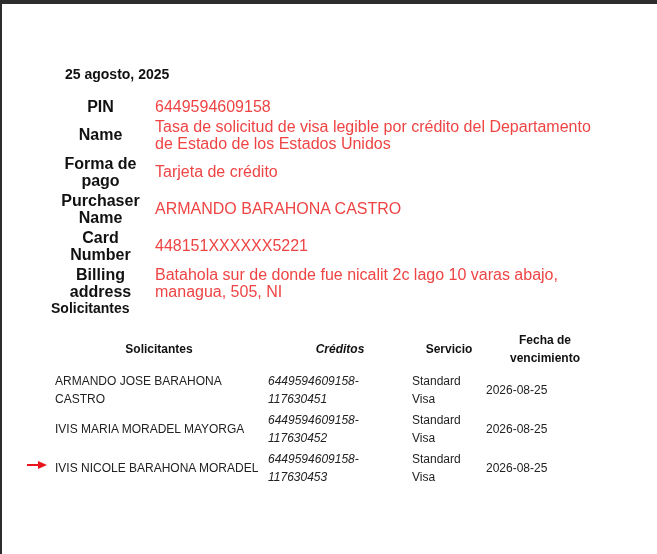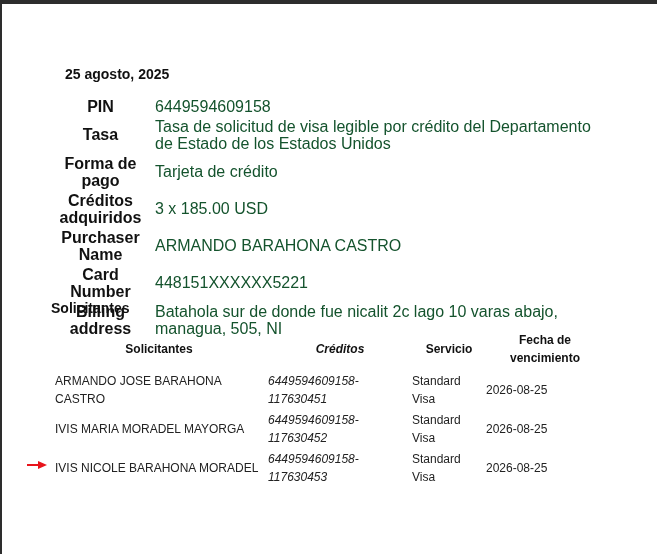--- a/index.html
+++ b/index.html
@@ -17,21 +17,21 @@
   }
 
   table.kv {
     position:absolute; left:51px; top:96px;
     border-collapse:collapse; font-size:16px; line-height:17px;
   }
   table.kv td { padding:1.5px 0; vertical-align:middle; }
   table.kv td.k {
     width:99px; text-align:center; font-weight:bold; color:#111; padding-right:5px;
   }
-  table.kv td.v { width:450px; color:#14532d; }
+  table.kv td.v { width:450px; color:#ef4444; }
 
   .sol-heading {
     position:absolute; left:51px; top:300px;
     font-size:14px; font-weight:bold; color:#111;
   }
 
   table.apps {
     position:absolute; left:51px; top:329px;
     border-collapse:collapse; font-size:12px; line-height:18px;
   }
@@ -60,30 +60,26 @@
 
 <div class="date">25 agosto, 2025</div>
 
 <table class="kv">
   <tbody>
       <tr>
     <td class="k">PIN</td>
     <td class="v">6449594609158</td>
   </tr>
   <tr>
-    <td class="k">Tasa</td>
+    <td class="k">Name</td>
     <td class="v">Tasa de solicitud de visa legible por crédito del Departamento de Estado de los Estados Unidos</td>
   </tr>
   <tr>
     <td class="k">Forma de pago</td>
     <td class="v">Tarjeta de crédito</td>
-  </tr>
-  <tr>
-    <td class="k">Créditos adquiridos</td>
-    <td class="v">3 x 185.00 USD</td>
   </tr>
   <tr>
     <td class="k">Purchaser Name</td>
     <td class="v">ARMANDO BARAHONA CASTRO</td>
   </tr>
   <tr>
     <td class="k">Card Number</td>
     <td class="v">448151XXXXXX5221</td>
   </tr>
   <tr>

